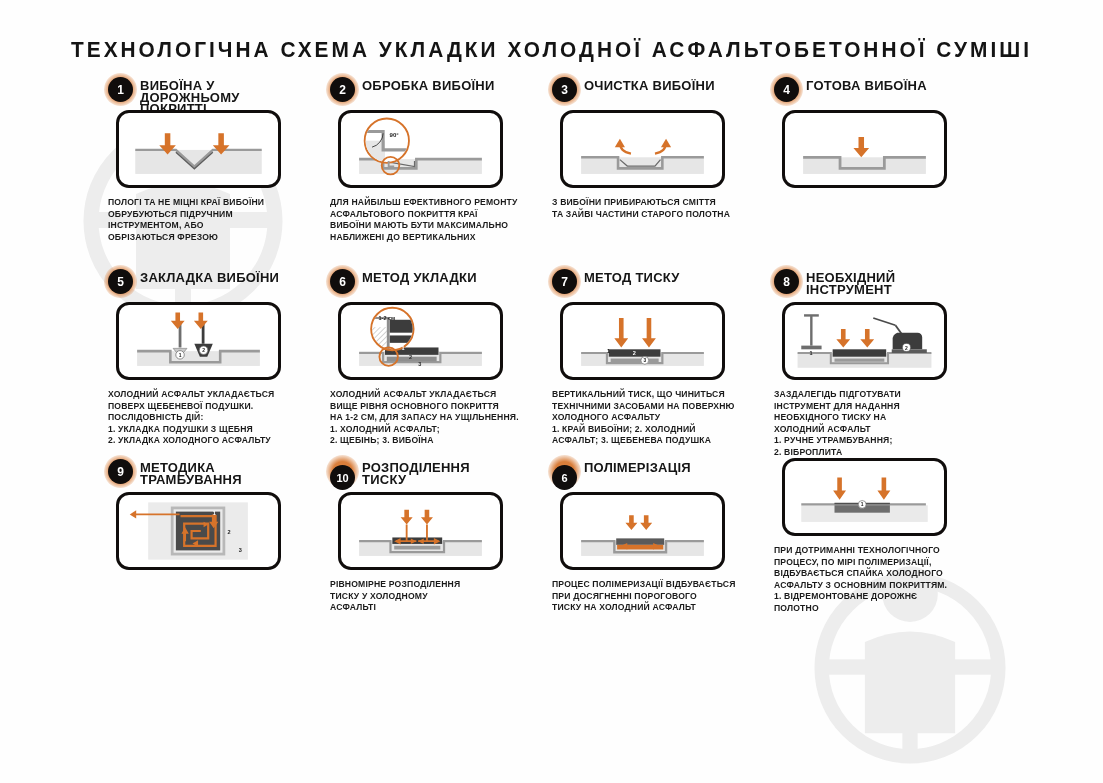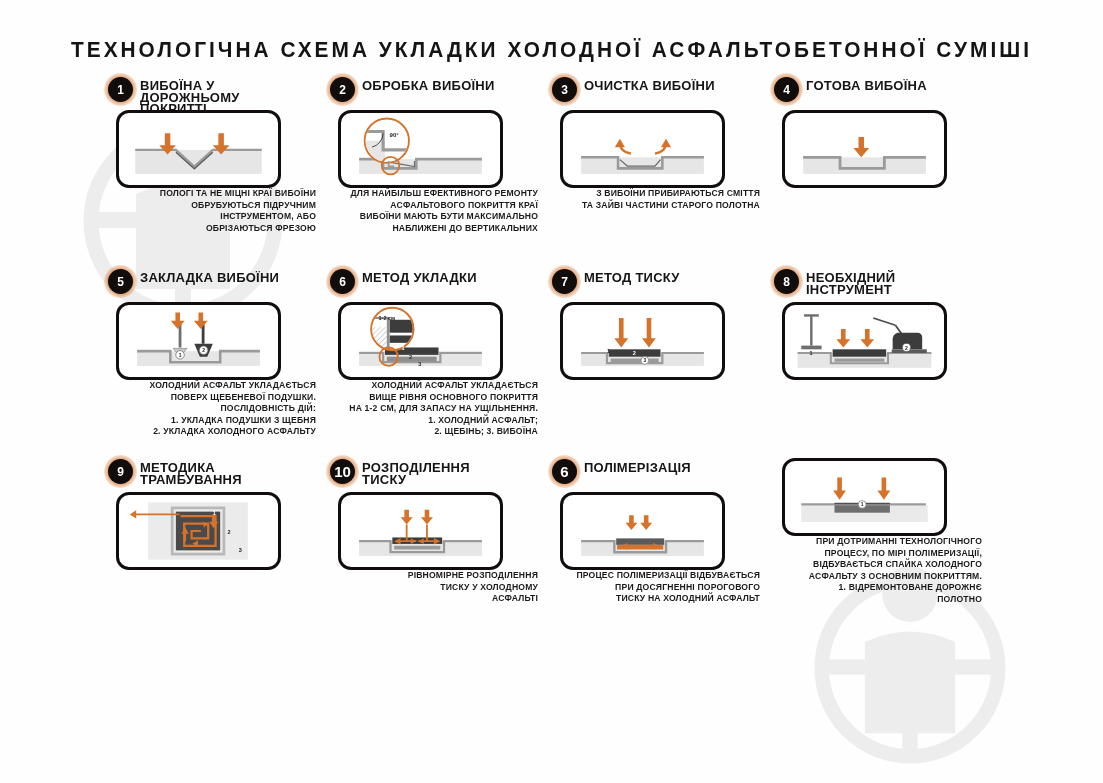--- a/index.html
+++ b/index.html
@@ -69,21 +69,21 @@
     border-radius: 50%;
     background: #100d0c;
     color: #ffffff;
     font-size: 12px;
     font-weight: 700;
     display: flex;
     align-items: center;
     justify-content: center;
     letter-spacing: 0;
   }
-  .badge.wide { font-size: 15px; }
+  .badge.wide { font-size: 11px; margin-top: 6px; }
   .card-title {
     font-size: 13px;
     font-weight: 700;
     color: #151515;
     letter-spacing: 0.25px;
     line-height: 11.5px;
     padding-top: 4px;
     text-transform: uppercase;
     max-width: 150px;
   }
@@ -96,22 +96,23 @@
     border-radius: 13px;
     background: #ffffff;
     overflow: hidden;
     position: relative;
     margin-left: 8px;
   }
   .frame svg { display: block; width: 100%; height: 100%; }
 
   
   .caption {
+    margin-top: 9px;
     width: 208px;
-    text-align: right;
+    text-align: left;
     font-size: 8.6px;
     font-weight: 700;
     line-height: 11.6px;
     color: #1a1a1a;
     letter-spacing: 0.18px;
     text-transform: uppercase;
     white-space: pre-line;
   }
 
   .row1 .card { height: 192px; }
@@ -370,20 +371,25 @@
             <g fill="#D6732A">
               <path d="M62 14 l0 22 5 0 -7.5 10 -7.5 -10 5 0 0 -22 z"></path>
               <path d="M92 14 l0 22 5 0 -7.5 10 -7.5 -10 5 0 0 -22 z"></path>
             </g>
             <text x="44" y="52" font-family="Liberation Sans, sans-serif" font-size="6" font-weight="700" fill="#1a1a1a">1</text>
             <text x="72" y="54" font-family="Liberation Sans, sans-serif" font-size="6" font-weight="700" fill="#ffffff">2</text>
             <circle cx="85" cy="60" r="4.2" fill="#ffffff" stroke="#6A6A6A" stroke-width="0.7"></circle>
             <text x="85" y="62.2" text-anchor="middle" font-family="Liberation Sans, sans-serif" font-size="5.2" font-weight="700" fill="#1a1a1a">3</text>
           </svg>
         </div>
+        <div class="caption">ВЕРТИКАЛЬНИЙ ТИСК, ЩО ЧИНИТЬСЯ
+ТЕХНІЧНИМИ ЗАСОБАМИ НА ПОВЕРХНЮ
+ХОЛОДНОГО АСФАЛЬТУ
+1. КРАЙ ВИБОЇНИ; 2. ХОЛОДНИЙ
+АСФАЛЬТ; 3. ЩЕБЕНЕВА ПОДУШКА</div>
       </div>
 
       <div class="card">
         <div class="card-head">
           <div class="badge-wrap">
             <div class="badge-glow"></div>
             <div class="badge">8</div>
           </div>
           <div class="card-title">НЕОБХІДНИЙ ІНСТРУМЕНТ</div>
         </div>
@@ -404,20 +410,26 @@
             <path d="M118 30 h22 a5 5 0 0 1 5 5 v13 h-32 v-10 a8 8 0 0 1 5 -8 z" fill="#3C3C3C"></path>
             <rect x="112" y="48" width="38" height="4" fill="#5A5A5A"></rect>
             <circle cx="128" cy="46" r="4.4" fill="#ffffff" stroke="#5A5A5A" stroke-width="0.8"></circle>
             <text x="128" y="48.3" text-anchor="middle" font-family="Liberation Sans, sans-serif" font-size="5.4" font-weight="700" fill="#1a1a1a">2</text>
             <g fill="#D6732A">
               <path d="M62 26 l0 11 5 0 -7.5 9 -7.5 -9 5 0 0 -11 z"></path>
               <path d="M88 26 l0 11 5 0 -7.5 9 -7.5 -9 5 0 0 -11 z"></path>
             </g>
           </svg>
         </div>
+        <div class="caption">ЗАЗДАЛЕГІДЬ ПІДГОТУВАТИ
+ІНСТРУМЕНТ ДЛЯ НАДАННЯ
+НЕОБХІДНОГО ТИСКУ НА
+ХОЛОДНИЙ АСФАЛЬТ
+1. РУЧНЕ УТРАМБУВАННЯ;
+2. ВІБРОПЛИТА</div>
       </div>
 
     </div>
 
     <div class="row row3">
 
       <div class="card">
         <div class="card-head">
           <div class="badge-wrap">
             <div class="badge-glow"></div>

